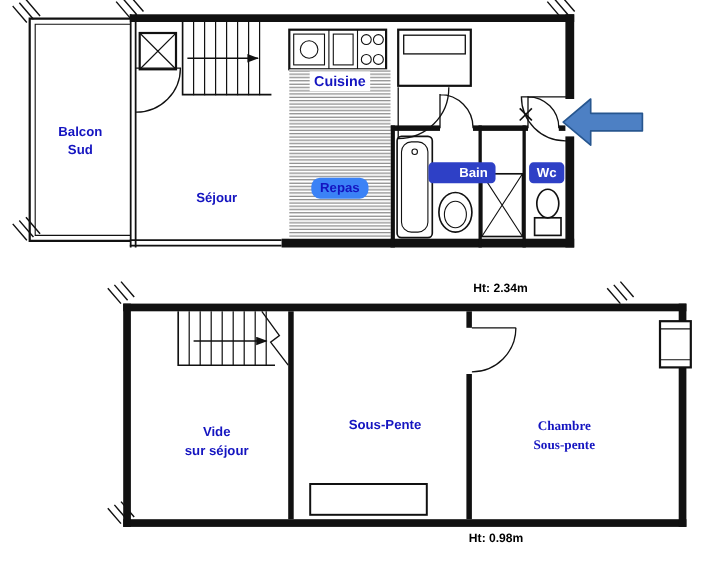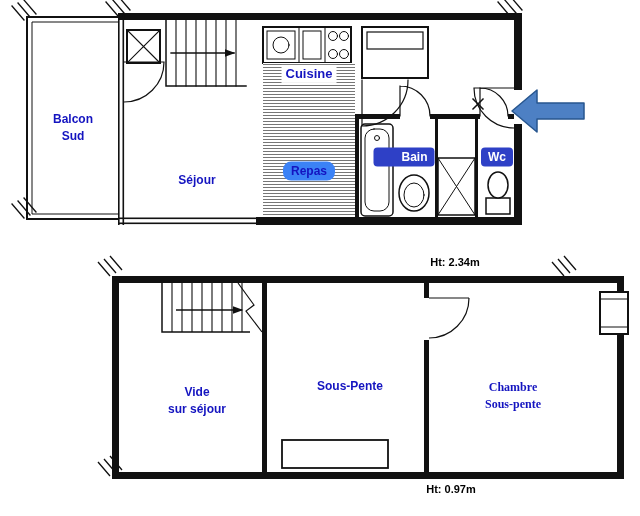--- a/index.html
+++ b/index.html
@@ -164,24 +164,24 @@
 
     <rect x="282" y="440" width="106" height="28" fill="#fff" stroke="#111" stroke-width="1.8"></rect>
   </g>
 </svg>
 
 <div class="label" style="left:73px;top:128px;">Balcon
 Sud</div>
 <div class="label" style="left:197px;top:180px;">Séjour</div>
 <div class="label cuisine" style="left:309px;top:74px;text-align:right;">Cuisine</div>
 <div class="label repas" style="left:309px;top:171px;">Repas</div>
-<div class="label pill" style="left:404px;top:157px;padding-left:28px;">Bain</div>
+<div class="label pill" style="left:420px;top:157px;padding-left:28px;">Bain</div>
 <div class="label pill" style="left:497px;top:157px;">Wc</div>
 
 <div class="label ht" style="left:423px;top:263px;">Ht: 2.34m</div>
 <div class="label" style="left:197px;top:401px;">Vide
 sur séjour</div>
 <div class="label" style="left:350px;top:386px;">Sous-Pente</div>
 <div class="label" style="left:513px;top:396px;font-family:Liberation Serif, serif;">Chambre
 Sous-pente</div>
-<div class="label ht" style="left:419px;top:490px;">Ht: 0.97m</div>
+<div class="label ht" style="left:419px;top:490px;">Ht: 0.98m</div>
 
 </div>
 
 </body></html>

